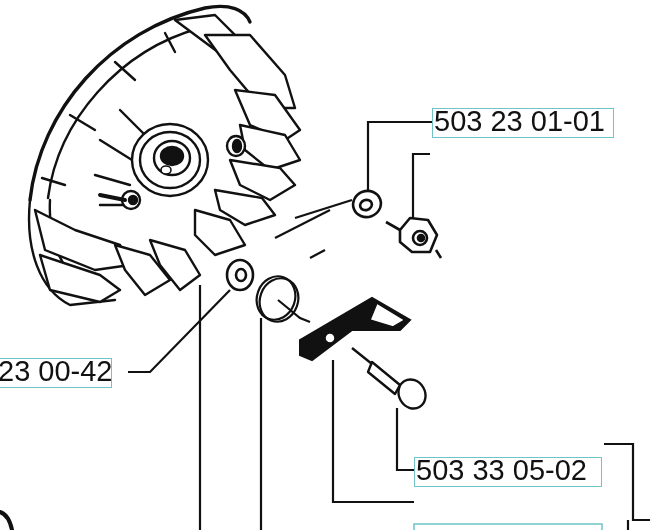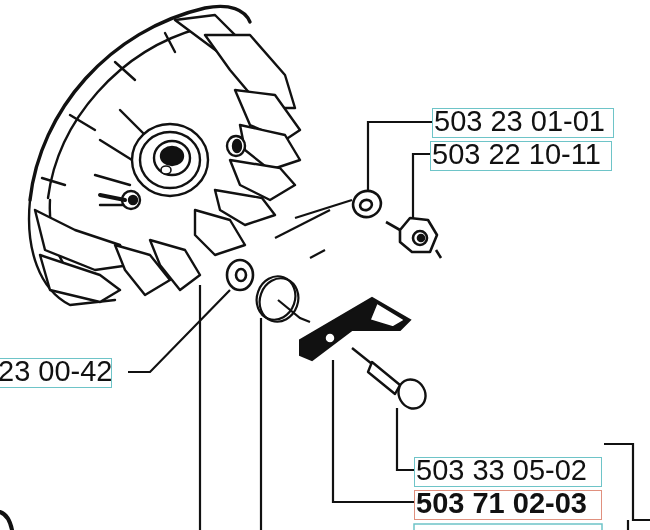--- a/index.html
+++ b/index.html
@@ -132,33 +132,25 @@
     </g>
 
     <rect x="414" y="524" width="188" height="10" fill="none" stroke="#6ec4c8" stroke-width="1.5"></rect>
   </svg>
 
   <div class="label" style="left:434px; top:106px;">
     <span class="box" style="left:-2px; top:2px; width:180px; height:28px;"></span>
     <span>503 23 01-01</span>
   </div>
 
-  <div class="label" style="left:432px; top:139px;">
-    <span class="box" style="left:-2px; top:2px; width:180px; height:28px;"></span>
-    <span>503 22 10-11</span>
-  </div>
 
   <div class="label" style="left:-2px; top:356px;">
     <span class="box" style="left:-2px; top:2px; width:114px; height:28px;"></span>
     <span>23 00-42</span>
   </div>
 
   <div class="label" style="left:416px; top:455px;">
     <span class="box" style="left:-2px; top:2px; width:186px; height:28px;"></span>
     <span>503 33 05-02</span>
   </div>
 
-  <div class="label bold" style="left:416px; top:488px;">
-    <span class="box" style="left:-2px; top:2px; width:186px; height:28px;"></span>
-    <span>503 71 02-03</span>
-  </div>
 
 </div>
 
 </body></html>

